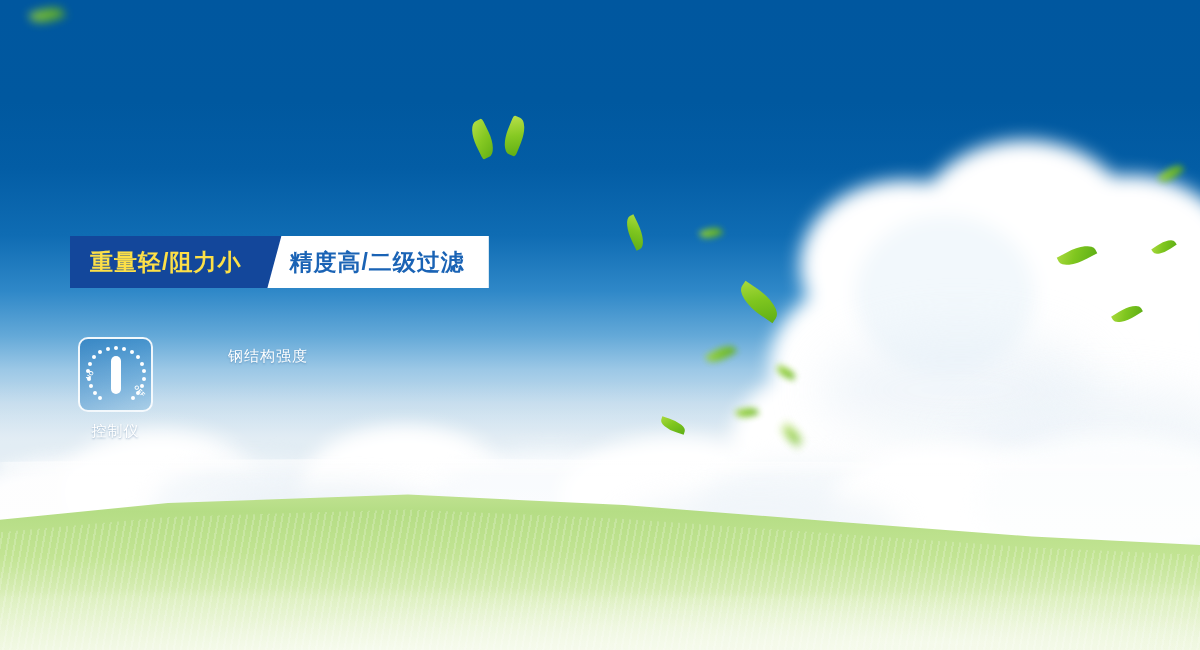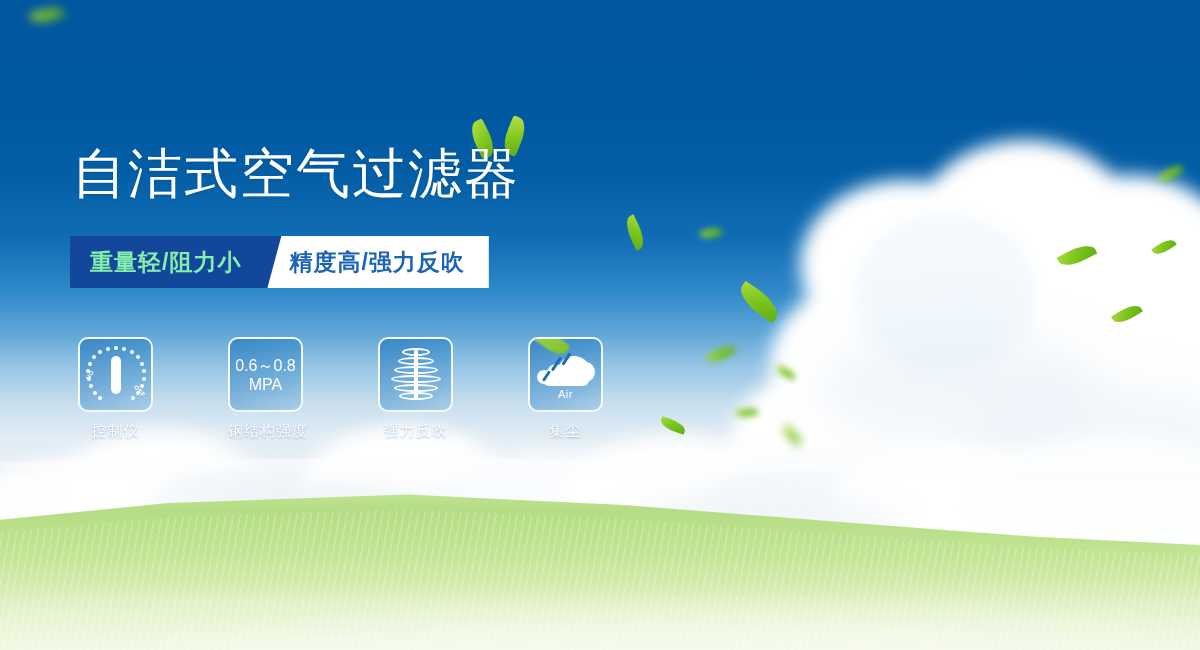--- a/index.html
+++ b/index.html
@@ -95,21 +95,21 @@
   #sprout{ position:absolute; left:470px; top:112px; width:70px; height:52px; }
   #sprout .sl{ position:absolute; width:17px; height:38px;
      background:linear-gradient(150deg,#b9e04a 0%,#86c922 50%,#60ae14 100%); }
   #sprout .sl.l{ left:4px;  top:8px; border-radius:60% 10% 60% 10%; transform:rotate(-26deg); }
   #sprout .sl.r{ left:36px; top:5px; border-radius:10% 60% 10% 60%; transform:rotate(22deg); }
 
   
   #badge{ position:absolute; left:70px; top:236px; height:52px; display:flex; }
   #badge .seg{ position:relative; height:52px; display:flex; align-items:center; }
   #badge .left{
-    background:#13479b; color:#86efac; padding:0 40px 0 20px;
+    background:#13479b; color:#fde047; padding:0 40px 0 20px;
     font-size:23px; letter-spacing:1px; font-weight:700;
   }
   #badge .right{
     background:#fff; color:#1a63b5; padding:0 24px 0 22px;
     font-size:23px; letter-spacing:1px; font-weight:700;
     clip-path: polygon(14px 0, 100% 0, 100% 100%, 0 100%);
     margin-left:-14px;
   }
 
   
@@ -210,25 +210,24 @@
   <div class="leaf" style="left:1152px;top:242px; width:24px; height:10px; transform:rotate(-34deg);"></div>
   <div class="leaf" style="left:1112px;top:308px; width:30px; height:12px; transform:rotate(-32deg);"></div>
   <div class="leaf blur" style="left:1158px;top:168px; width:26px; height:11px; transform:rotate(-40deg);"></div>
   <div class="leaf" style="left:660px; top:420px; width:26px; height:11px; transform:rotate(18deg);"></div>
 
   <div id="sprout">
     <div class="sl l"></div>
     <div class="sl r"></div>
   </div>
 
-  <div id="title">自洁式空气过滤器</div>
 
   <div id="badge">
     <div class="seg left">重量轻/阻力小</div>
-    <div class="seg right">精度高/强力反吹</div>
+    <div class="seg right">精度高/二级过滤</div>
   </div>
 
   <div id="features">
 
     <div class="feat">
       <div class="box">
         <div class="dial">
           <div class="bar"></div>
           <div class="dot" style="left:29px; top:2px;"></div>
           <div class="dot" style="left:37px; top:3px;"></div>
@@ -250,57 +249,20 @@
           <div class="dot" style="left:46px; top:52px;"></div>
           <div class="dot" style="left:13px; top:52px;"></div>
           <div class="lbl no">NO</div>
           <div class="lbl off">OFF</div>
         </div>
       </div>
       <div class="cap">控制仪</div>
     </div>
 
     <div class="feat">
-      <div class="box">
-        <div class="txt">
-          <div>0.6～0.8</div>
-          <div>MPA</div>
-        </div>
-      </div>
       <div class="cap">钢结构强度</div>
     </div>
 
-    <div class="feat">
-      <div class="box">
-        <div class="stack">
-          <div class="spine"></div>
-          <div class="el" style="top:0px;  width:28px;"></div>
-          <div class="el" style="top:9px;  width:36px;"></div>
-          <div class="el" style="top:18px; width:44px;"></div>
-          <div class="el" style="top:27px; width:50px;"></div>
-          <div class="el" style="top:36px; width:44px;"></div>
-          <div class="el" style="top:44px; width:34px;"></div>
-        </div>
-      </div>
-      <div class="cap">强力反吹</div>
-    </div>
-
-
-    <div class="feat">
-      <div class="box">
-        <div class="greenstreak"></div>
-        <div class="airicon">
-          <div class="p" style="left:22px; top:6px;  width:30px; height:26px;"></div>
-          <div class="p" style="left:40px; top:12px; width:18px; height:20px;"></div>
-          <div class="p" style="left:10px; top:14px; width:18px; height:18px;"></div>
-          <div class="p" style="left:0px;  top:20px; width:14px; height:14px;"></div>
-          <div class="base"></div>
-          <div class="slash" style="left:18px; top:6px;  width:3px;  height:16px; transform:rotate(34deg);"></div>
-          <div class="slash" style="left:28px; top:2px;  width:3px;  height:14px; transform:rotate(34deg);"></div>
-          <div class="slash" style="left:8px;  top:20px; width:3px;  height:12px; transform:rotate(34deg);"></div>
-          <div class="air">Air</div>
-        </div>
-      </div>
-      <div class="cap">集尘</div>
-    </div>
+
+
 
   </div>
 </div>
 
 </body></html>

